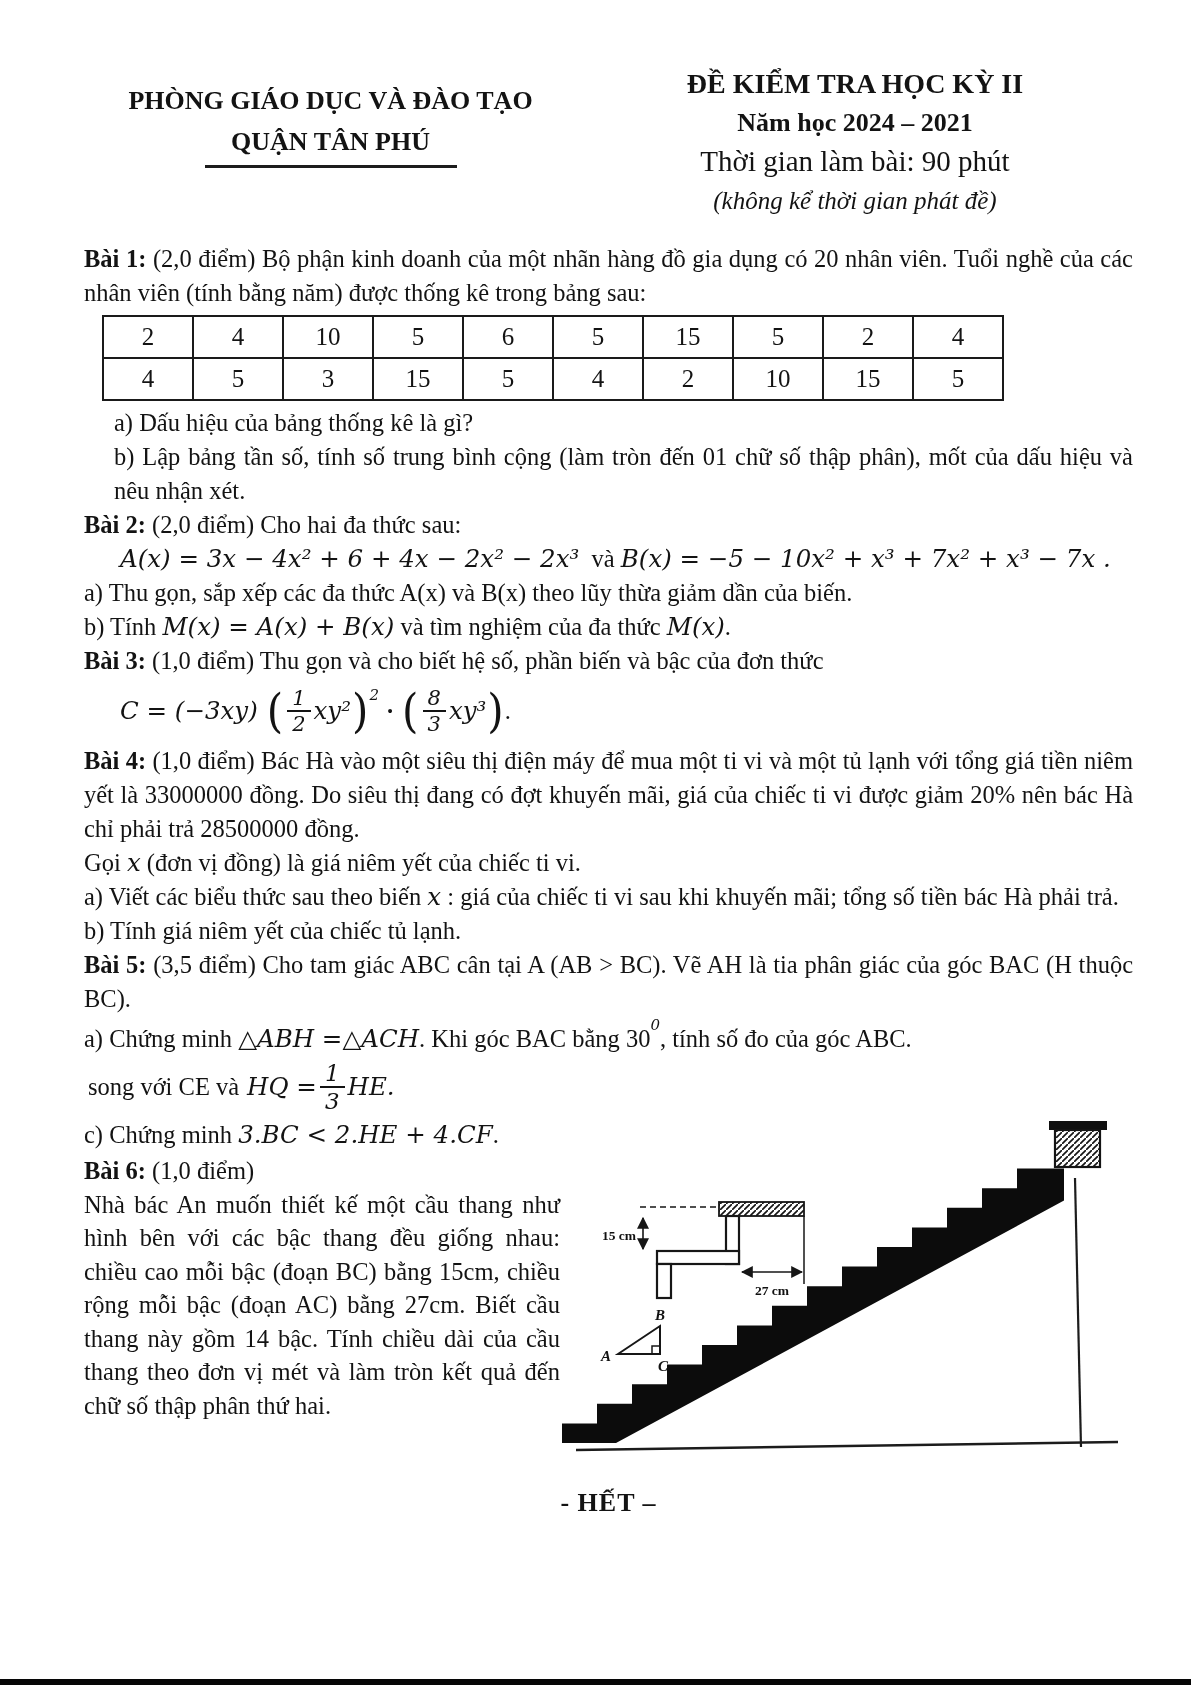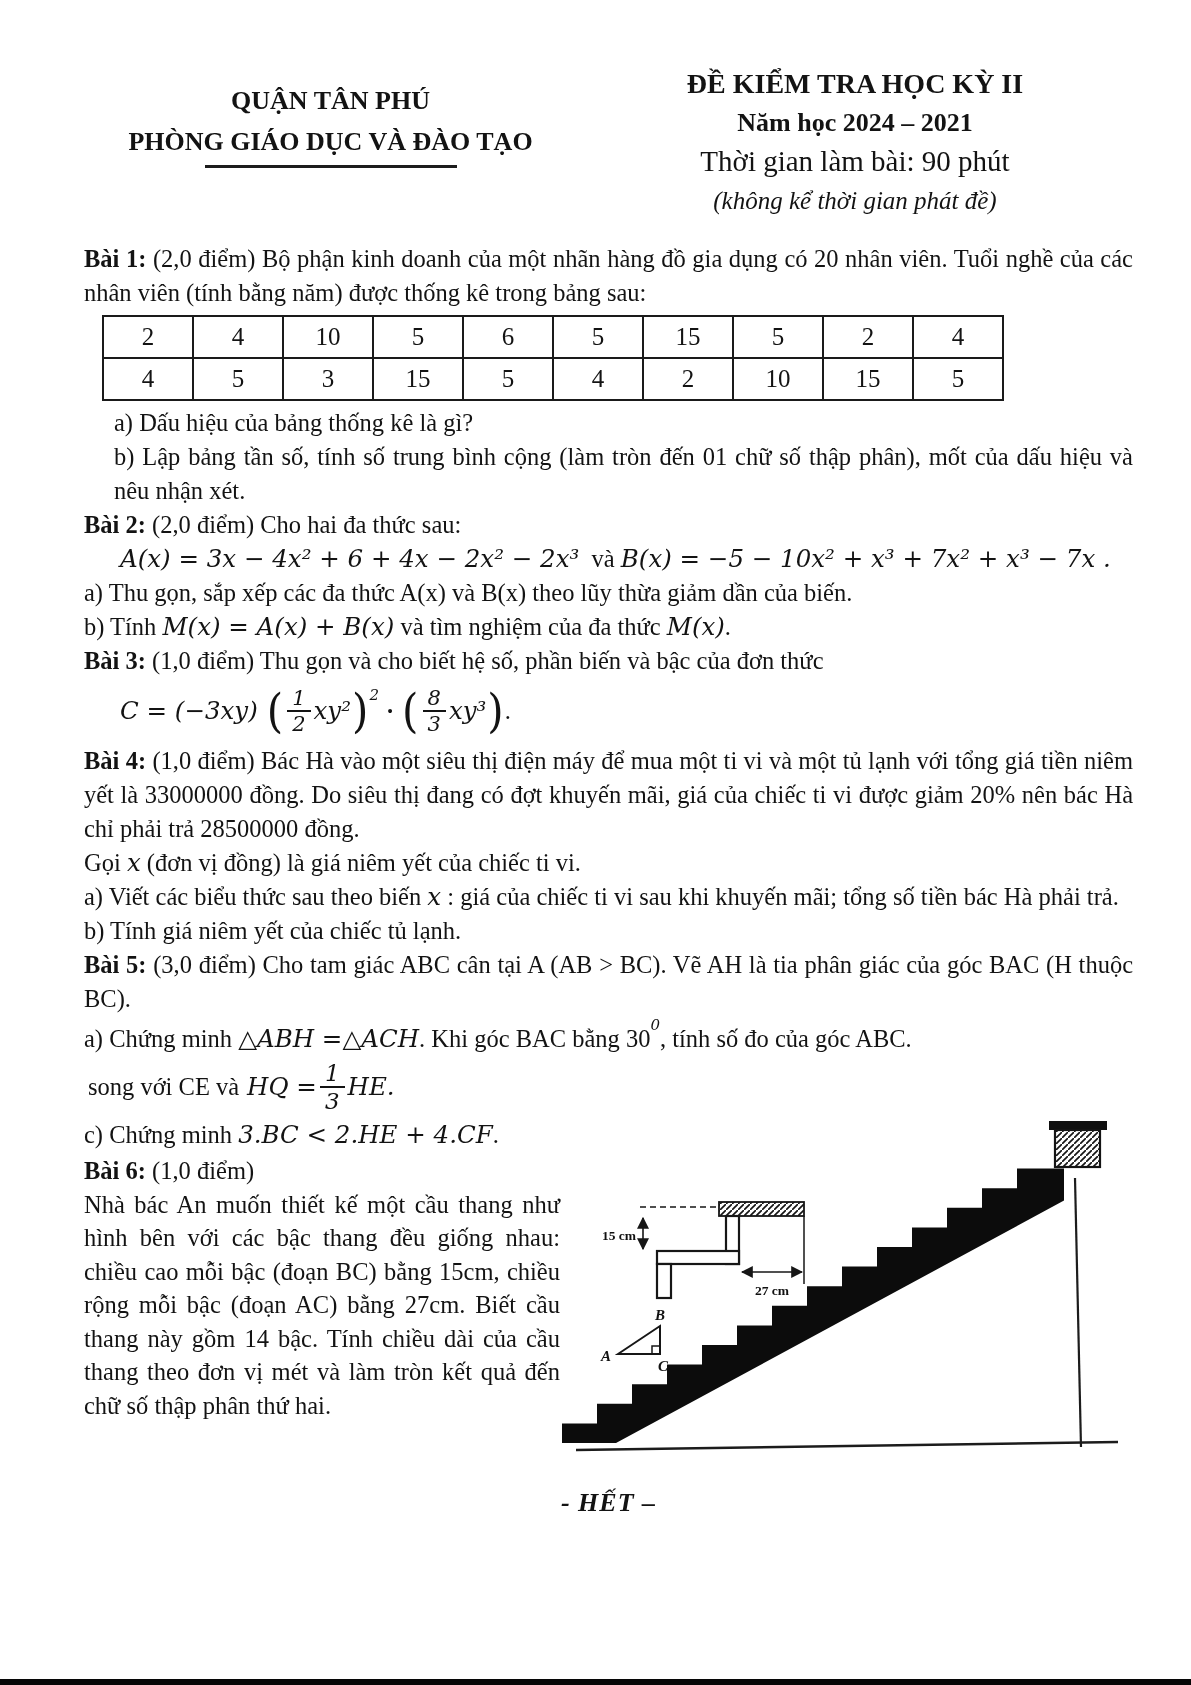--- a/index.html
+++ b/index.html
@@ -39,33 +39,33 @@
   .bigp{font-size:42px;font-family:"DejaVu Serif",serif;transform:scaleY(1.12);margin:0 1px;font-weight:400;}
   sup.exp{font-size:15px;font-family:"DejaVu Serif",serif;font-style:italic;position:relative;top:-16px;}
   .dot{margin:0 7px;font-weight:bold;}
   .mr{margin-right:8px;}
   
   .b6-wrap{position:relative;min-height:320px;margin-top:2px;}
   .b6text{width:476px;}
   .b6text p{line-height:33.5px;}
   .b6fig{position:absolute;left:468px;top:-58px;}
   
-  .footer{text-align:center;font-weight:bold;font-size:26px;margin-top:14px;letter-spacing:1px;font-style:italic;}
+  .footer{text-align:center;font-weight:bold;font-size:26px;margin-top:14px;letter-spacing:1px;}
   .strip{position:absolute;left:0;bottom:0;width:100%;height:6px;background:#060606;}
   svg text{font-family:"Liberation Serif",serif;}
 </style>
 </head>
 <body>
 
 <div class="page">
 
   <div class="hdr">
     <div class="hdr-left">
+      <div>PHÒNG GIÁO DỤC VÀ ĐÀO TẠO</div>
       <div>QUẬN TÂN PHÚ</div>
-      <div>PHÒNG GIÁO DỤC VÀ ĐÀO TẠO</div>
       <div class="u"></div>
     </div>
     <div class="hdr-right">
       <div class="hr1">ĐỀ KIỂM TRA HỌC KỲ II</div>
       <div class="hr2">Năm học 2024 – 2021</div>
       <div class="hr4">Thời gian làm bài: 90 phút</div>
       <div class="hr5">(không kể thời gian phát đề)</div>
     </div>
   </div>
 
@@ -128,21 +128,21 @@
         <span class="math">xy³</span>
         <span class="bigp">)</span>
         <span>.</span>
     </p>
 
     <p><span class="lbl">Bài 4:</span> <span class="pts">(1,0 điểm)</span> <span>Bác Hà vào một siêu thị điện máy để mua một ti vi và một tủ lạnh với tổng giá tiền niêm yết là 33000000 đồng. Do siêu thị đang có đợt khuyến mãi, giá của chiếc ti vi được giảm 20% nên bác Hà chỉ phải trả 28500000 đồng.</span></p>
     <p><span>Gọi</span> <span class="math">x</span> <span>(đơn vị đồng) là giá niêm yết của chiếc ti vi.</span></p>
     <p><span>a) Viết các biểu thức sau theo biến</span> <span class="math">x</span> <span>: giá của chiếc ti vi sau khi khuyến mãi; tổng số tiền bác Hà phải trả.</span></p>
     <p>b) Tính giá niêm yết của chiếc tủ lạnh.</p>
 
-    <p><span class="lbl">Bài 5:</span> <span class="pts">(3,0 điểm)</span> <span>Cho tam giác ABC cân tại A (AB &gt; BC). Vẽ AH là tia phân giác của góc BAC (H thuộc BC).</span></p>
+    <p><span class="lbl">Bài 5:</span> <span class="pts">(3,5 điểm)</span> <span>Cho tam giác ABC cân tại A (AB &gt; BC). Vẽ AH là tia phân giác của góc BAC (H thuộc BC).</span></p>
     <p><span>a) Chứng minh</span> <span class="math">△ABH =△ACH</span><span>. Khi góc BAC bằng 30</span><sup class="exp" style="top:-8px;">0</sup><span>, tính số đo của góc ABC.</span></p>
     <p class="fline2">
       <span class="mr">song với CE và</span>
         <span class="math">HQ =</span>
         <span class="frac" style="font-size:23px;line-height:25px;">
           <span class="fn">1</span>
           <span class="fd">3</span>
         </span>
         <span class="math">HE.</span>
     </p>

